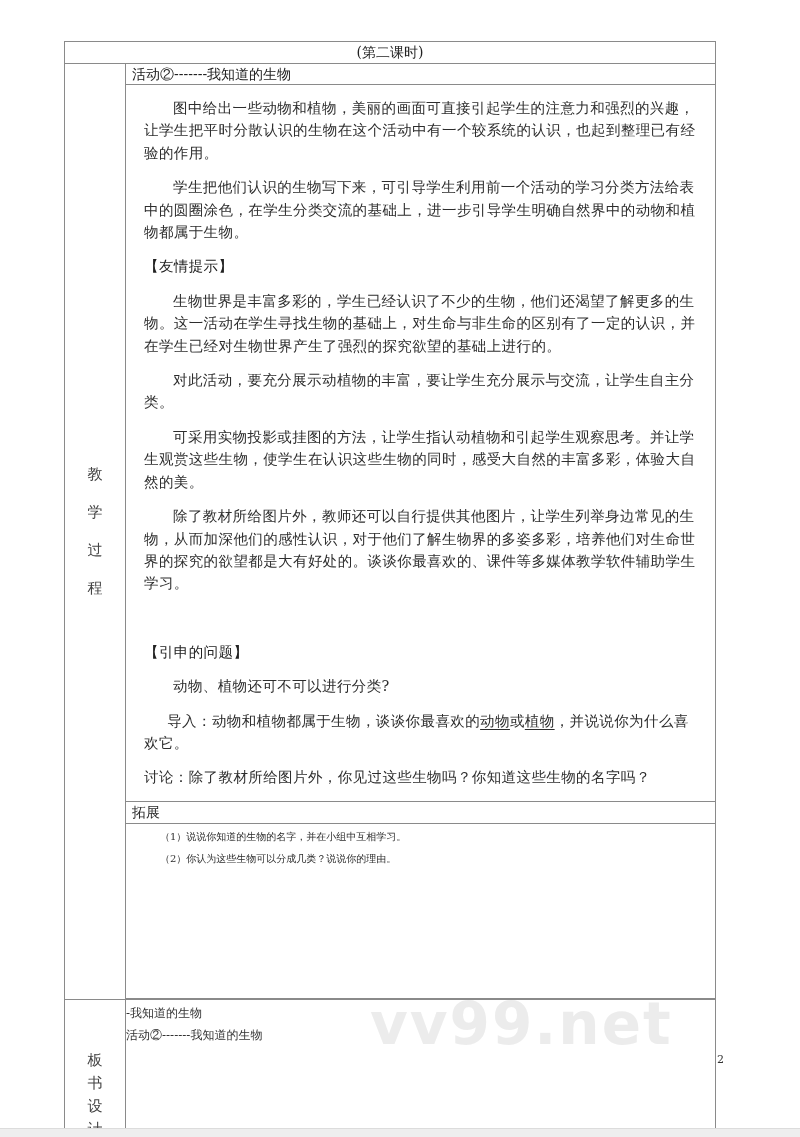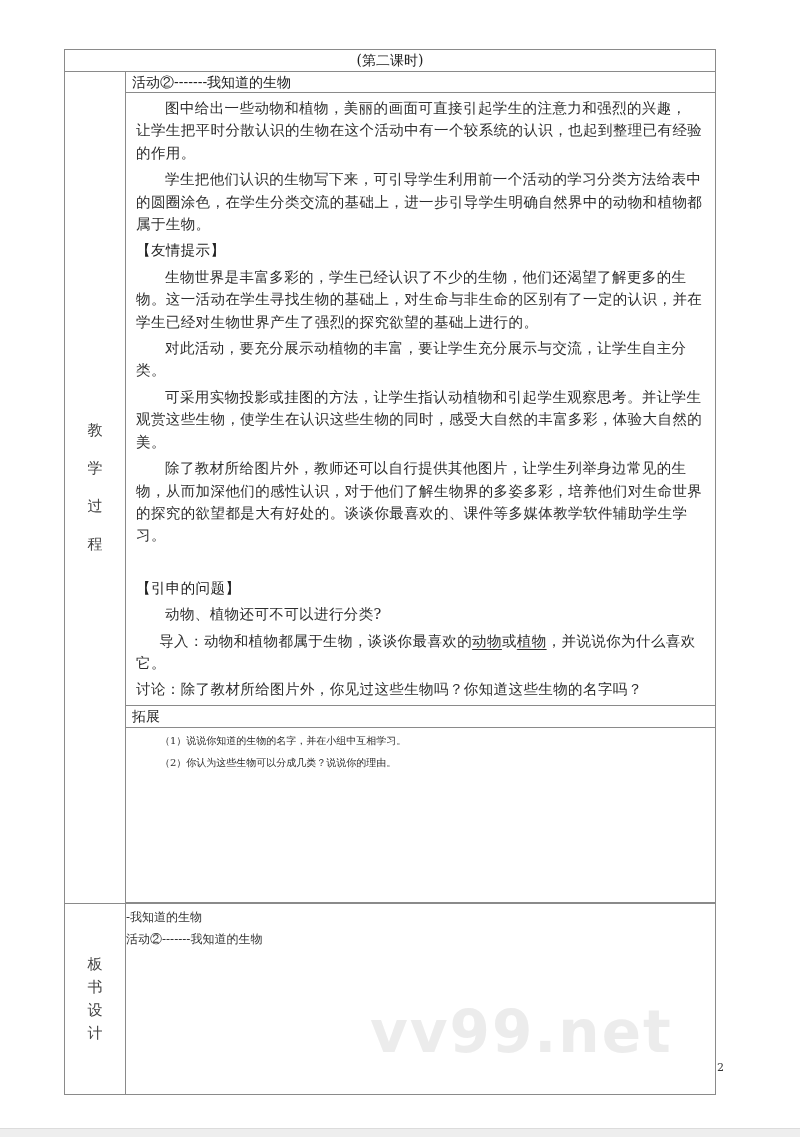--- a/index.html
+++ b/index.html
@@ -10,21 +10,21 @@
     body {
       width: 800px;
       height: 1137px;
       position: relative;
       overflow: hidden;
       font-family: "DejaVu Serif", "Liberation Serif", serif;
       color: #2a2a2a;
     }
     .page {
       position: absolute;
-      left: 0; top: 8px;
+      left: 0; top: 0;
       width: 800px;
       height: 1128px;
       background: #ffffff;
     }
     .page-bottom-edge {
       position: absolute;
       left: 0; top: 1128px;
       width: 800px;
       height: 9px;
       background: #eeeeee;
@@ -73,21 +73,21 @@
       color: #222;
     }
     .content-cell {
       font-size: 14.5px;
       line-height: 22.4px;
       padding: 0 6px 0 6px !important;
       color: #2d2d2d;
       letter-spacing: 0.4px;
     }
     .content-cell p {
-      margin: 4px;
+      margin: 12px;
     }
     .indent { text-indent: 2em; }
     .indent-15 { text-indent: 1.6em; }
     .heading-bracket {
       margin: 0;
       font-weight: normal;
       font-size: 14.5px;
       color: #222;
     }
     .spacer { height: 22px; }

